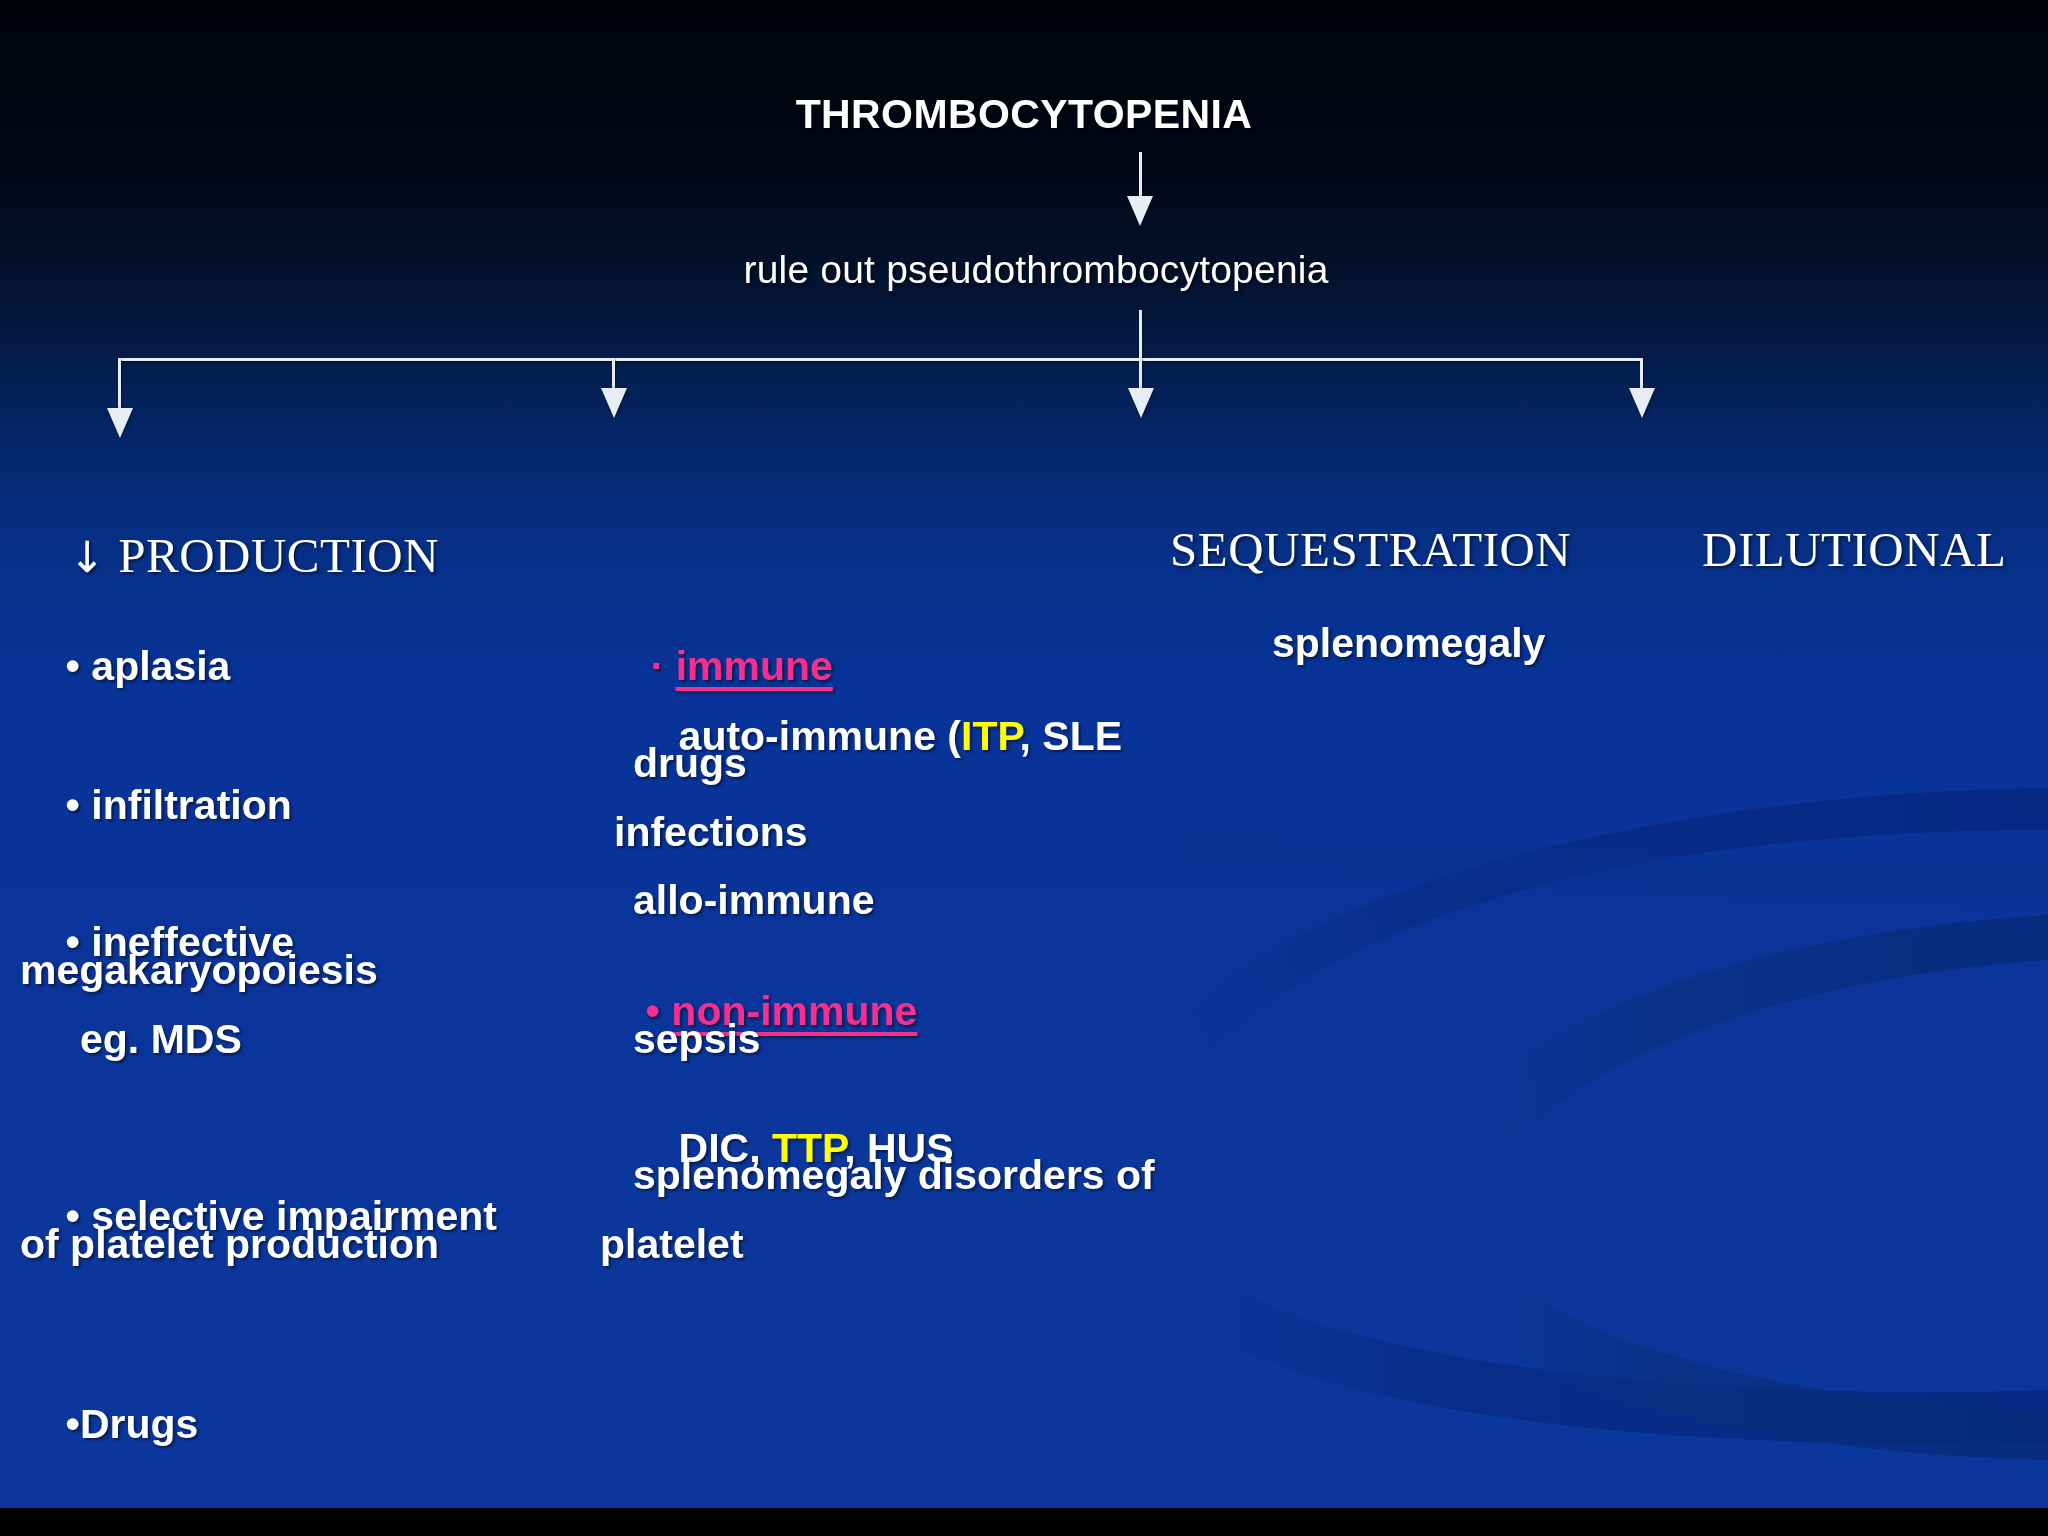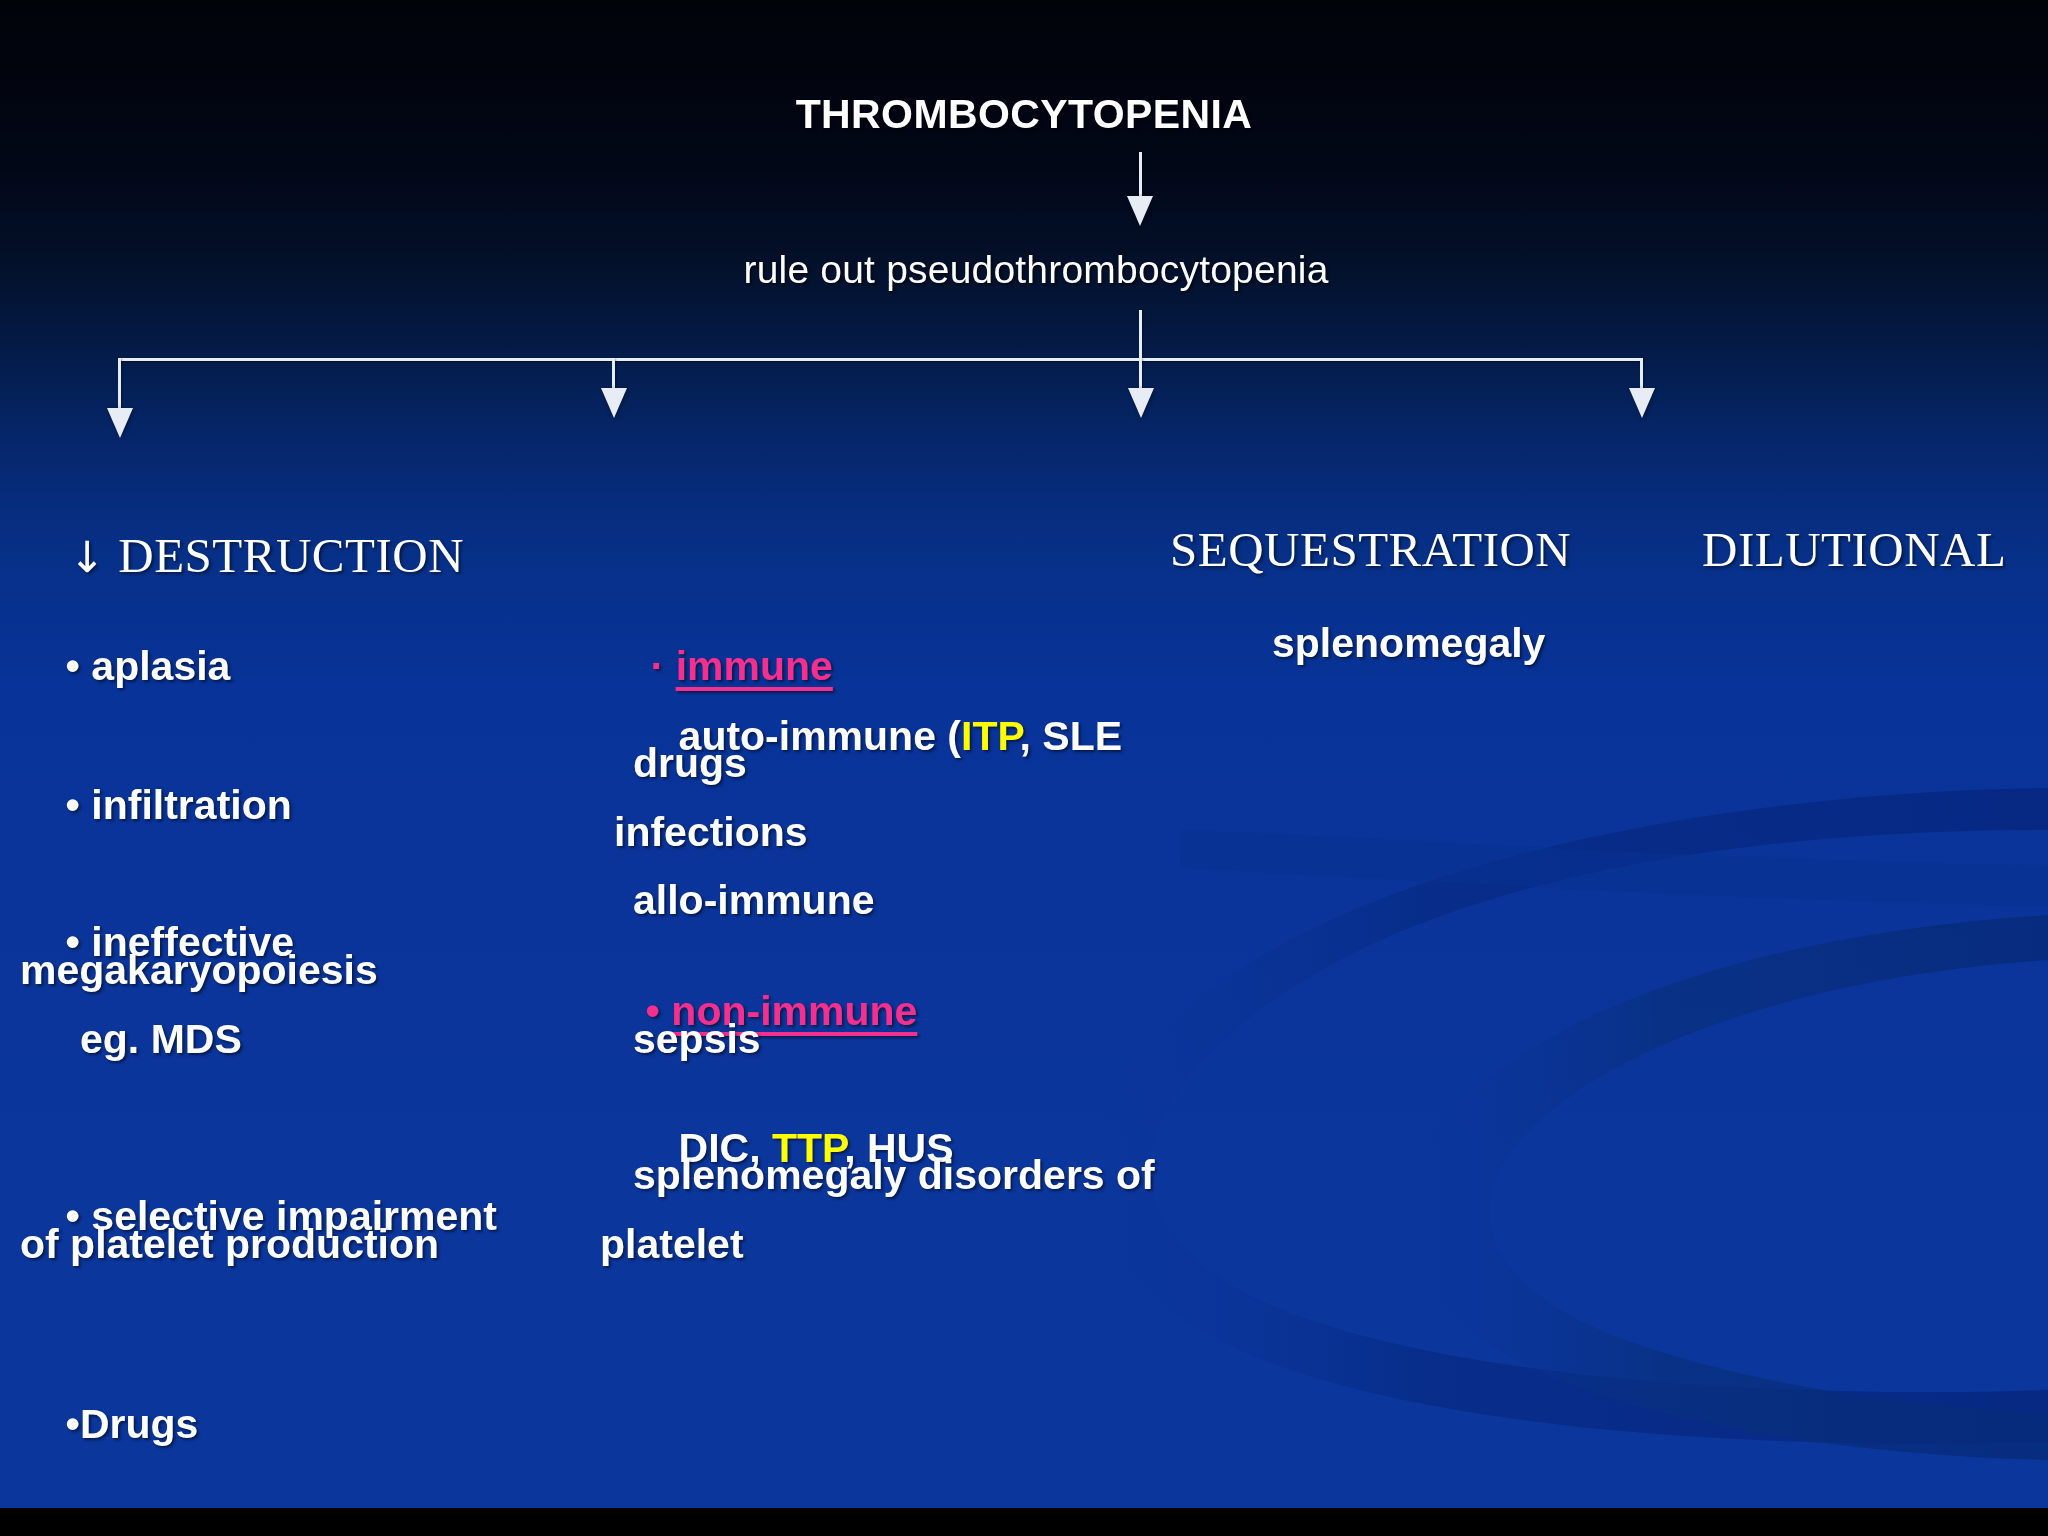--- a/index.html
+++ b/index.html
@@ -143,21 +143,21 @@
   <div class="vline" style="left:612px; top:358px; width:3px; height:48px;"></div>
   <div class="arrowhead" style="left:601px; top:388px;"></div>
 
   <div class="vline" style="left:1139px; top:358px; width:3px; height:48px;"></div>
   <div class="arrowhead" style="left:1128px; top:388px;"></div>
 
   <div class="vline" style="left:1640px; top:358px; width:3px; height:48px;"></div>
   <div class="arrowhead" style="left:1629px; top:388px;"></div>
 
   <div class="txt col-head" style="left:18px; top:482px;">
-    <span class="updown">↓</span><span>&nbsp;</span><span>DESTRUCTION</span>
+    <span class="updown">↓</span><span>&nbsp;</span><span>PRODUCTION</span>
   </div>
 
 
   <div class="txt col-head" style="left:1119px; top:476px;">
     <span>SEQUESTRATION</span>
   </div>
 
   <div class="txt col-head" style="left:1651px; top:476px;">
     <span>DILUTIONAL</span>
   </div>

